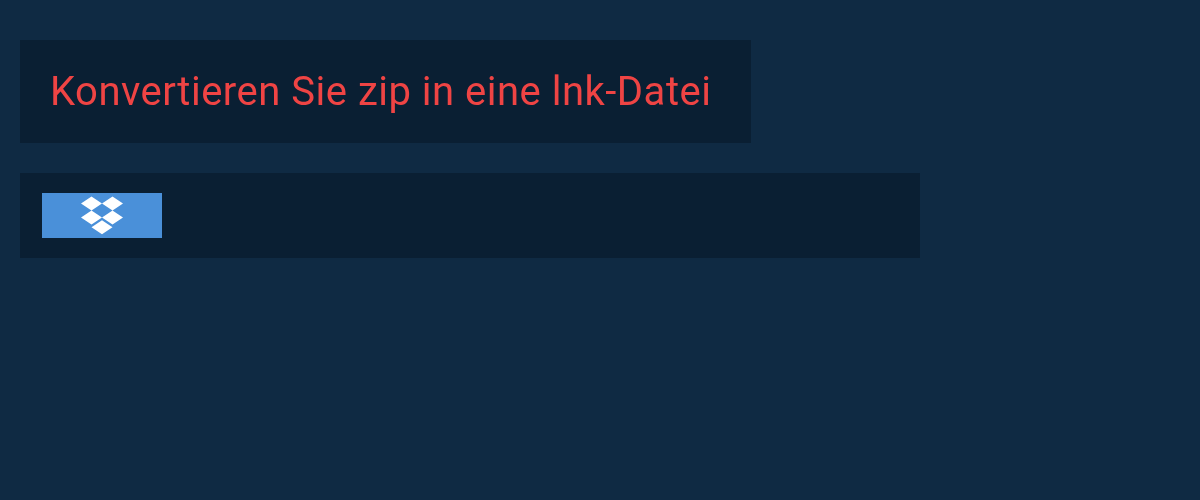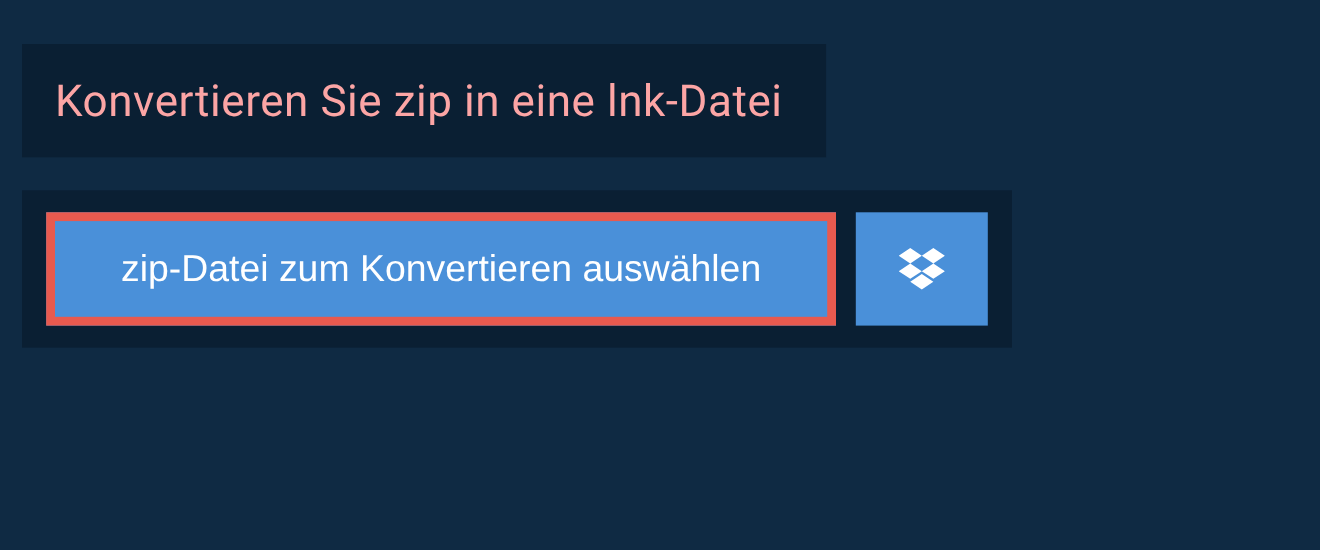--- a/index.html
+++ b/index.html
@@ -15,21 +15,21 @@
       overflow: hidden;
     }
     .header-tab {
       background: #0a1f33;
       display: inline-block;
       padding: 28px 40px 28px 30px;
       margin-top: 40px;
       margin-left: 20px;
     }
     .header-title {
-      color: #fca5a5;
+      color: #ef4444;
       font-size: 40px;
       font-weight: 400;
       letter-spacing: 0.5px;
     }
     .upload-panel {
       background: #0a1f33;
       margin-top: 30px;
       margin-left: 20px;
       width: 900px;
       padding: 20px 22px;
@@ -69,23 +69,20 @@
 </head>
 <body>
 
 
 
 <div class="header-tab">
   <h1 class="header-title">Konvertieren Sie zip in eine lnk-Datei</h1>
 </div>
 
 <div class="upload-panel">
-  <button class="choose-file-button">
-    <span>zip-Datei zum Konvertieren auswählen</span>
-  </button>
   <button class="dropbox-button">
     <span>
       <svg viewBox="0 0 24 24" xmlns="http://www.w3.org/2000/svg">
         <path d="M6 2L12 6L6 10L0 6L6 2M18 2L24 6L18 10L12 6L18 2M0 14L6 10L12 14L6 18L0 14M18 10L24 14L18 18L12 14L18 10M6 19.5L12 15.5L18 19.5L12 23.5L6 19.5Z"></path>
       </svg>
     </span>
   </button>
 </div>
 
 

